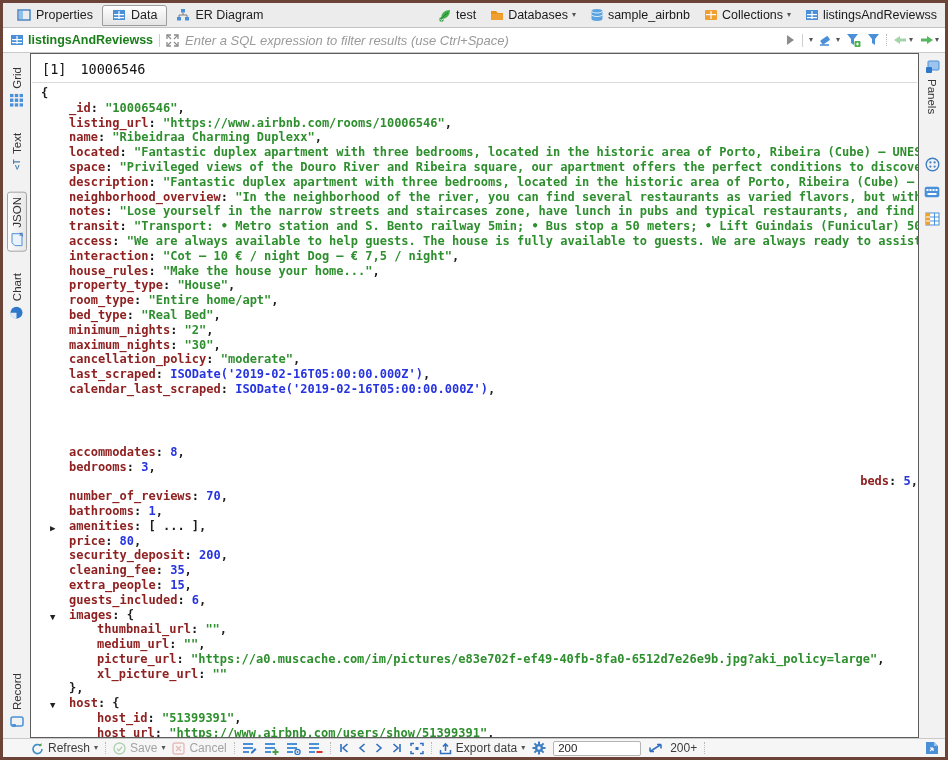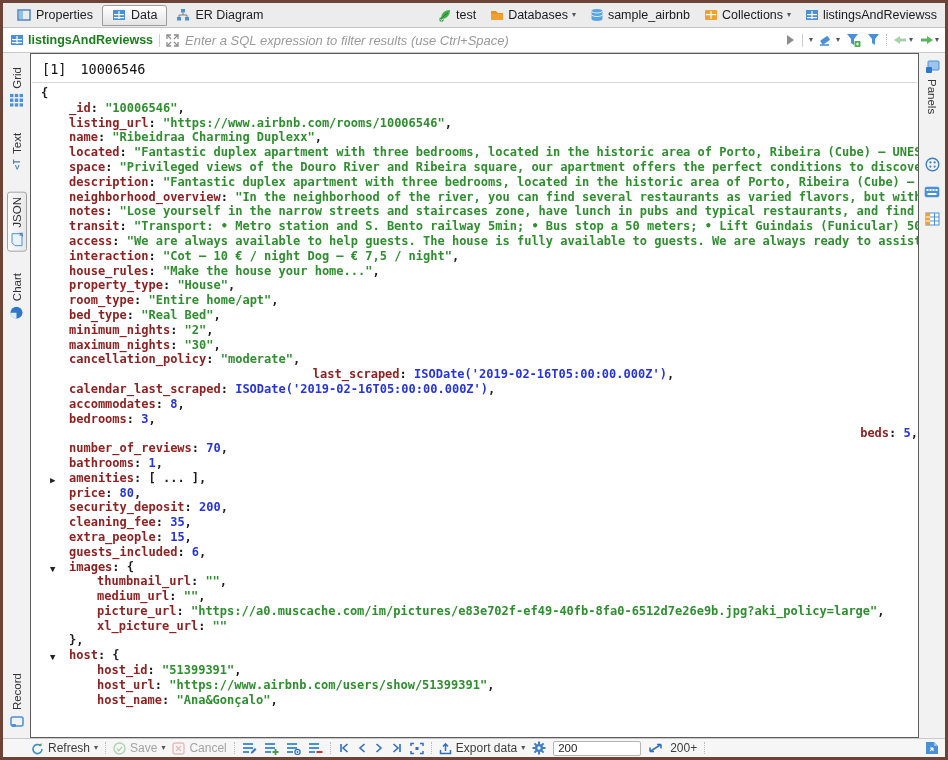--- a/index.html
+++ b/index.html
@@ -278,23 +278,23 @@
           <div class="jl" style="padding-left: 38px;"><span class="k">transit</span><span class="p">: </span><span class="s">"Transport: • Metro station and S. Bento railway 5min; • Bus stop a 50 meters; • Lift Guindais (Funicular) 50 meters."</span></div>
           <div class="jl" style="padding-left: 38px;"><span class="k">access</span><span class="p">: </span><span class="s">"We are always available to help guests. The house is fully available to guests. We are always ready to assist guests."</span></div>
           <div class="jl" style="padding-left: 38px;"><span class="k">interaction</span><span class="p">: </span><span class="s">"Cot – 10 € / night Dog – € 7,5 / night"</span><span class="p">,</span></div>
           <div class="jl" style="padding-left: 38px;"><span class="k">house_rules</span><span class="p">: </span><span class="s">"Make the house your home..."</span><span class="p">,</span></div>
           <div class="jl" style="padding-left: 38px;"><span class="k">property_type</span><span class="p">: </span><span class="s">"House"</span><span class="p">,</span></div>
           <div class="jl" style="padding-left: 38px;"><span class="k">room_type</span><span class="p">: </span><span class="s">"Entire home/apt"</span><span class="p">,</span></div>
           <div class="jl" style="padding-left: 38px;"><span class="k">bed_type</span><span class="p">: </span><span class="s">"Real Bed"</span><span class="p">,</span></div>
           <div class="jl" style="padding-left: 38px;"><span class="k">minimum_nights</span><span class="p">: </span><span class="s">"2"</span><span class="p">,</span></div>
           <div class="jl" style="padding-left: 38px;"><span class="k">maximum_nights</span><span class="p">: </span><span class="s">"30"</span><span class="p">,</span></div>
           <div class="jl" style="padding-left: 38px;"><span class="k">cancellation_policy</span><span class="p">: </span><span class="s">"moderate"</span><span class="p">,</span></div>
-          <div class="jl" style="padding-left: 38px; text-align: center;"><span class="k">last_scraped</span><span class="p">: </span><span class="n">ISODate('2019-02-16T05:00:00.000Z')</span><span class="p">,</span></div>
+          <div class="jl" style="padding-left: 38px;"><span class="k">last_scraped</span><span class="p">: </span><span class="n">ISODate('2019-02-16T05:00:00.000Z')</span><span class="p">,</span></div>
           <div class="jl" style="padding-left: 38px;"><span class="k">calendar_last_scraped</span><span class="p">: </span><span class="n">ISODate('2019-02-16T05:00:00.000Z')</span><span class="p">,</span></div>
-          <div class="jl" style="padding-left: 38px;"><span class="k">accommodates</span><span class="p">: </span><span class="n">8</span><span class="p">,</span></div>
+          <div class="jl" style="padding-left: 38px; margin-top: 48px;"><span class="k">accommodates</span><span class="p">: </span><span class="n">8</span><span class="p">,</span></div>
           <div class="jl" style="padding-left: 38px;"><span class="k">bedrooms</span><span class="p">: </span><span class="n">3</span><span class="p">,</span></div>
           <div class="jl" style="padding-left: 38px; text-align: right;"><span class="k">beds</span><span class="p">: </span><span class="n">5</span><span class="p">,</span></div>
           <div class="jl" style="padding-left: 38px;"><span class="k">number_of_reviews</span><span class="p">: </span><span class="n">70</span><span class="p">,</span></div>
           <div class="jl" style="padding-left: 38px;"><span class="k">bathrooms</span><span class="p">: </span><span class="n">1</span><span class="p">,</span></div>
           <div class="jl" style="padding-left: 38px;"><span class="mk" style="left: 19px;">▶</span><span class="k">amenities</span><span class="p">: </span><span class="p">[ ... ],</span></div>
           <div class="jl" style="padding-left: 38px;"><span class="k">price</span><span class="p">: </span><span class="n">80</span><span class="p">,</span></div>
           <div class="jl" style="padding-left: 38px;"><span class="k">security_deposit</span><span class="p">: </span><span class="n">200</span><span class="p">,</span></div>
           <div class="jl" style="padding-left: 38px;"><span class="k">cleaning_fee</span><span class="p">: </span><span class="n">35</span><span class="p">,</span></div>
           <div class="jl" style="padding-left: 38px;"><span class="k">extra_people</span><span class="p">: </span><span class="n">15</span><span class="p">,</span></div>
           <div class="jl" style="padding-left: 38px;"><span class="k">guests_included</span><span class="p">: </span><span class="n">6</span><span class="p">,</span></div>

